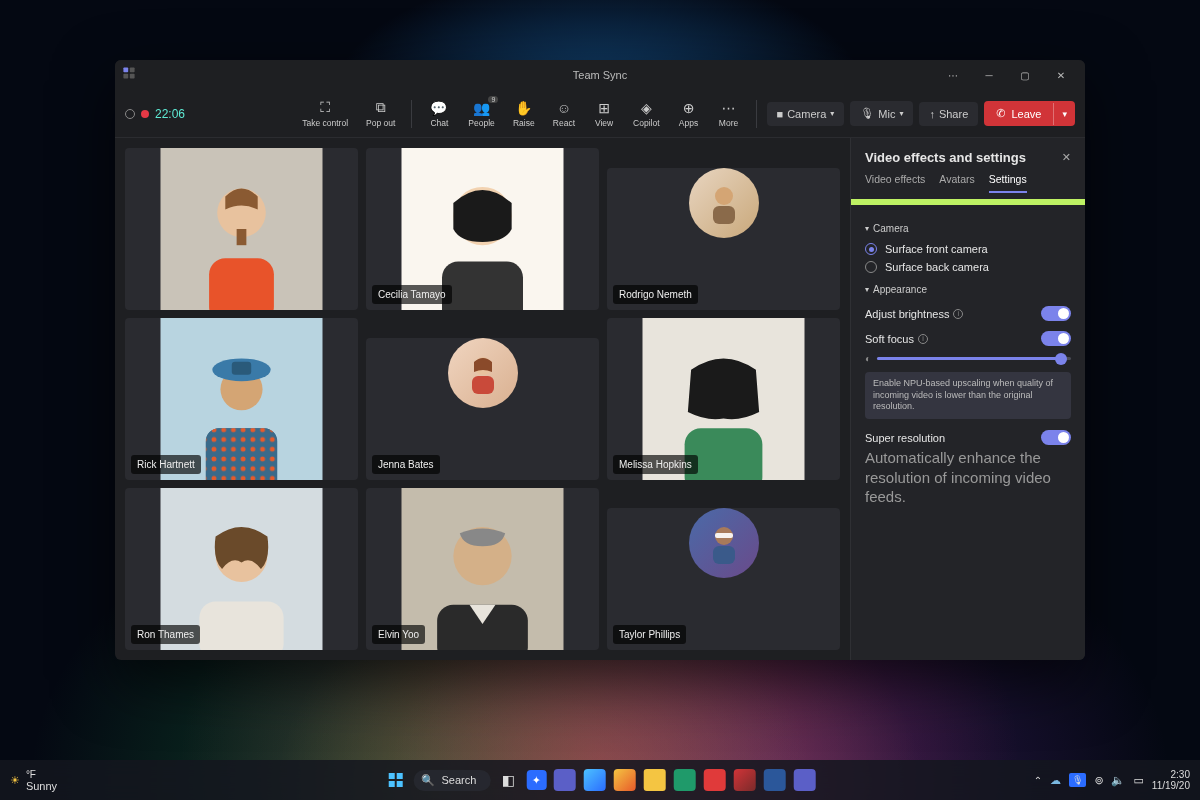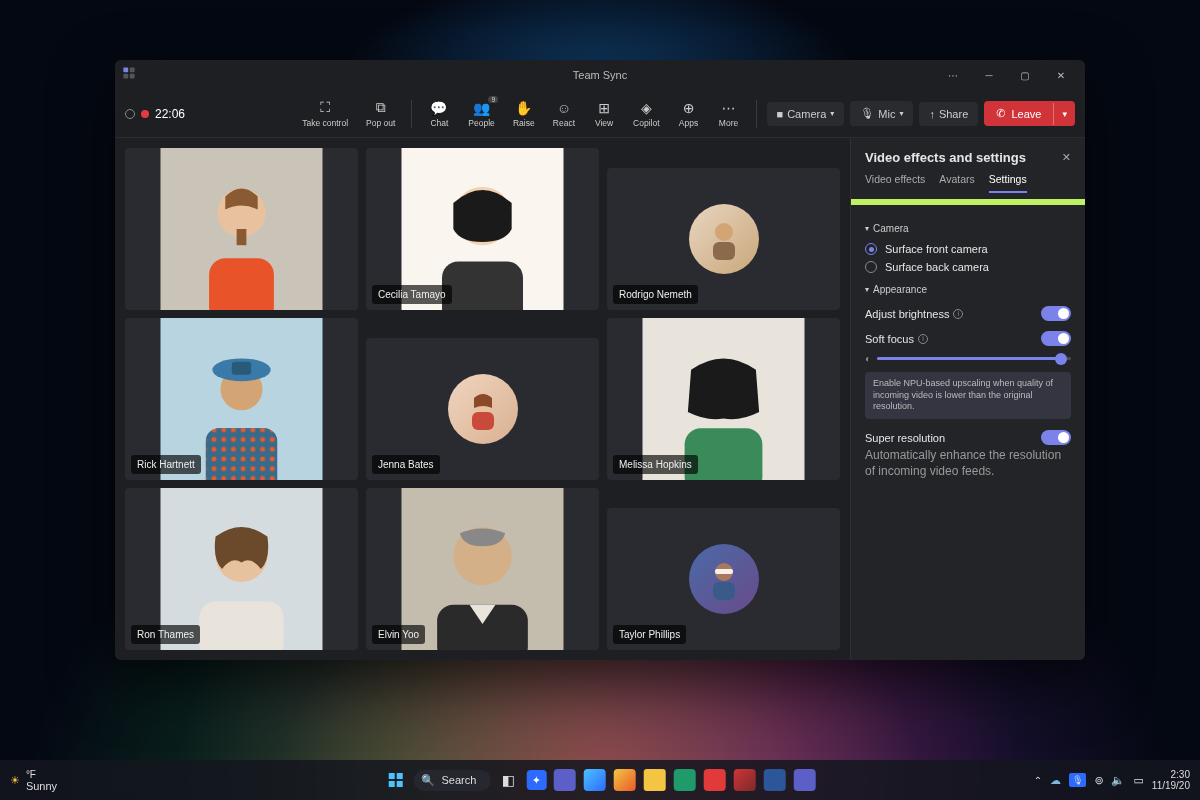--- a/index.html
+++ b/index.html
@@ -47,36 +47,36 @@
 .win-btn { width: 36px; height: 30px; display: flex; align-items: center; justify-content: center; font-size: 10px; }
 .app-menu-icon { width: 20px; height: 20px; }
 
 
 .toolbar {
   height: 48px; background: #1e1f22; display: flex; align-items: center;
   padding: 0 10px; gap: 6px; color: #ccc; font-size: 9px; border-bottom: 1px solid #2b2c30;
 }
 .rec-dot { width: 8px; height: 8px; border-radius: 50%; background: #e63946; }
 .rec-ring { width: 10px; height: 10px; border-radius: 50%; border: 1px solid #888; }
-.timer { font-size: 12px; color: #ffffff; margin-right: auto; }
+.timer { font-size: 12px; color: #5eead4; margin-right: auto; }
 .tool-btn { display: flex; flex-direction: column; align-items: center; gap: 2px; padding: 4px 6px; border-radius: 4px; cursor: pointer; min-width: 34px; }
 .tool-btn .ico { font-size: 14px; color: #ccc; }
 .tool-btn .lbl { font-size: 8.5px; white-space: nowrap; }
 .divider { width: 1px; height: 28px; background: #3a3b40; margin: 0 4px; }
 .ctrl-btn { display: flex; align-items: center; gap: 4px; background: #2a2b30; border-radius: 4px; padding: 6px 10px; font-size: 11px; cursor: pointer; }
 .leave-btn { background: #d13438; color: #fff; border-radius: 4px; display: flex; align-items: center; }
 .leave-btn .main { padding: 6px 12px; display: flex; align-items: center; gap: 6px; font-size: 11px; }
 .leave-btn .caret { border-left: 1px solid rgba(255,255,255,0.3); padding: 6px 8px; }
 
 
 .body { flex: 1; display: flex; overflow: hidden; }
 .grid { flex: 1; padding: 10px; display: grid; grid-template-columns: repeat(3, 1fr); grid-auto-rows: 1fr; gap: 8px; }
 .tile { background: #2a2b30; border-radius: 4px; position: relative; overflow: hidden; }
 .tile .name-tag { position: absolute; bottom: 6px; left: 6px; background: rgba(0,0,0,0.65); color: #eee; font-size: 10px; padding: 4px 6px; border-radius: 3px; }
-.tile.avatar { display: flex; align-items: center; justify-content: center; margin-top: 20px; }
+.tile.avatar { display: flex; align-items: flex-start; justify-content: center; margin-top: 20px; }
 .av-circle { width: 70px; height: 70px; border-radius: 50%; display: flex; align-items: center; justify-content: center; }
 
 
 svg.person { width: 100%; height: 100%; display: block; }
 
 
 .sidebar { width: 235px; background: #232428; color: #e6e6e6; border-left: 1px solid #2f3034; display: flex; flex-direction: column; font-size: 11px; }
 .sb-head { display: flex; align-items: center; justify-content: space-between; padding: 12px 14px 8px; }
 .sb-title { font-size: 13px; font-weight: 600; }
 .sb-tabs { display: flex; gap: 14px; padding: 0 14px 6px; border-bottom: 6px solid #bef264; }
@@ -91,21 +91,21 @@
 .setting-row { display: flex; align-items: center; justify-content: space-between; padding: 5px 0; gap: 8px; }
 .setting-row .label { display: flex; align-items: center; gap: 4px; }
 .info-ico { width: 10px; height: 10px; border: 1px solid #888; border-radius: 50%; display: inline-flex; align-items: center; justify-content: center; font-size: 7px; color: #888; }
 .toggle { width: 30px; height: 15px; border-radius: 8px; background: #7b83eb; position: relative; cursor: pointer; flex-shrink: 0; }
 .toggle::after { content: ''; position: absolute; width: 11px; height: 11px; border-radius: 50%; background: #fff; top: 2px; right: 2px; }
 .slider-row { display: flex; align-items: center; gap: 6px; padding: 2px 0 6px; }
 .slider-track { flex: 1; height: 3px; background: #4a4b55; border-radius: 2px; position: relative; }
 .slider-fill { position: absolute; left: 0; top: 0; bottom: 0; background: #7b83eb; border-radius: 2px; }
 .slider-thumb { position: absolute; width: 12px; height: 12px; border-radius: 50%; background: #7b83eb; top: 50%; transform: translate(-50%, -50%); }
 .tooltip-box { background: #343540; color: #bbb; font-size: 9px; padding: 6px 8px; border-radius: 4px; margin: 2px 0 6px; line-height: 1.3; }
-.helper { font-size: 12px; color: #999; line-height: 1.3; margin-top: -2px; }
+.helper { font-size: 15px; color: #999; line-height: 1.3; margin-top: -2px; }
 
 </style>
 </head>
 <body>
 
 <div class="wallpaper"></div>
 
 <div class="app">
 
   <div class="titlebar">

